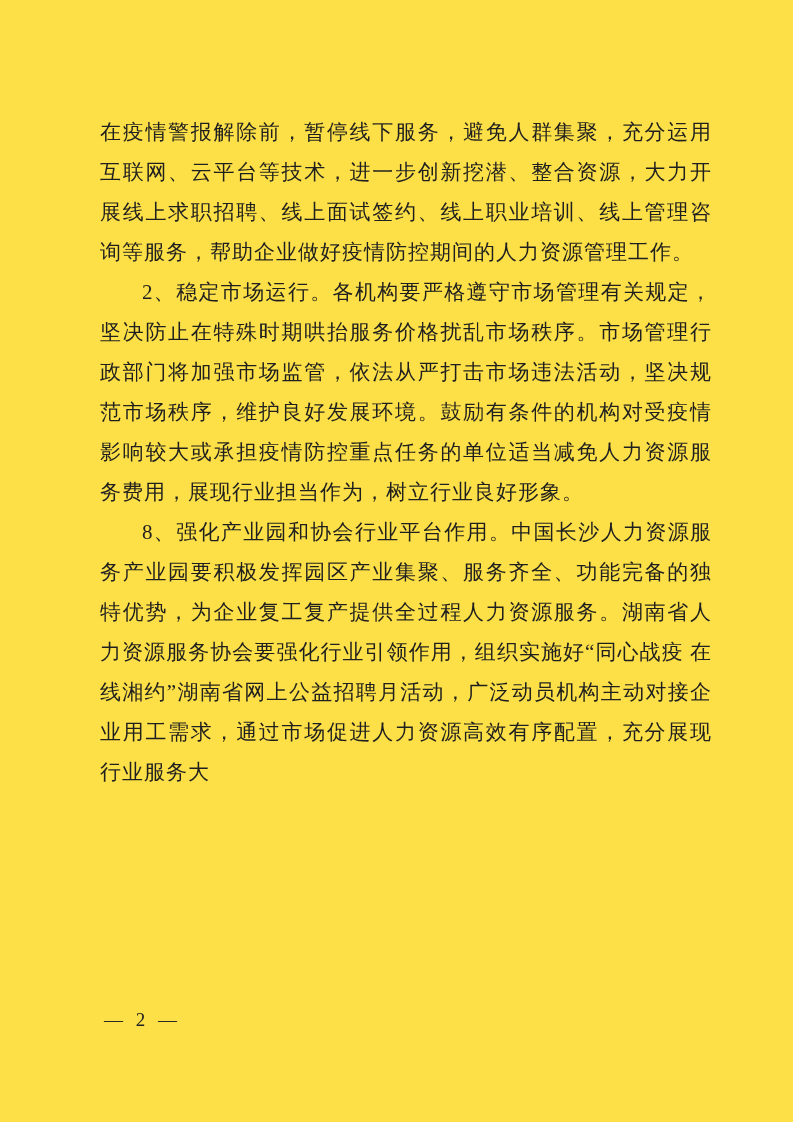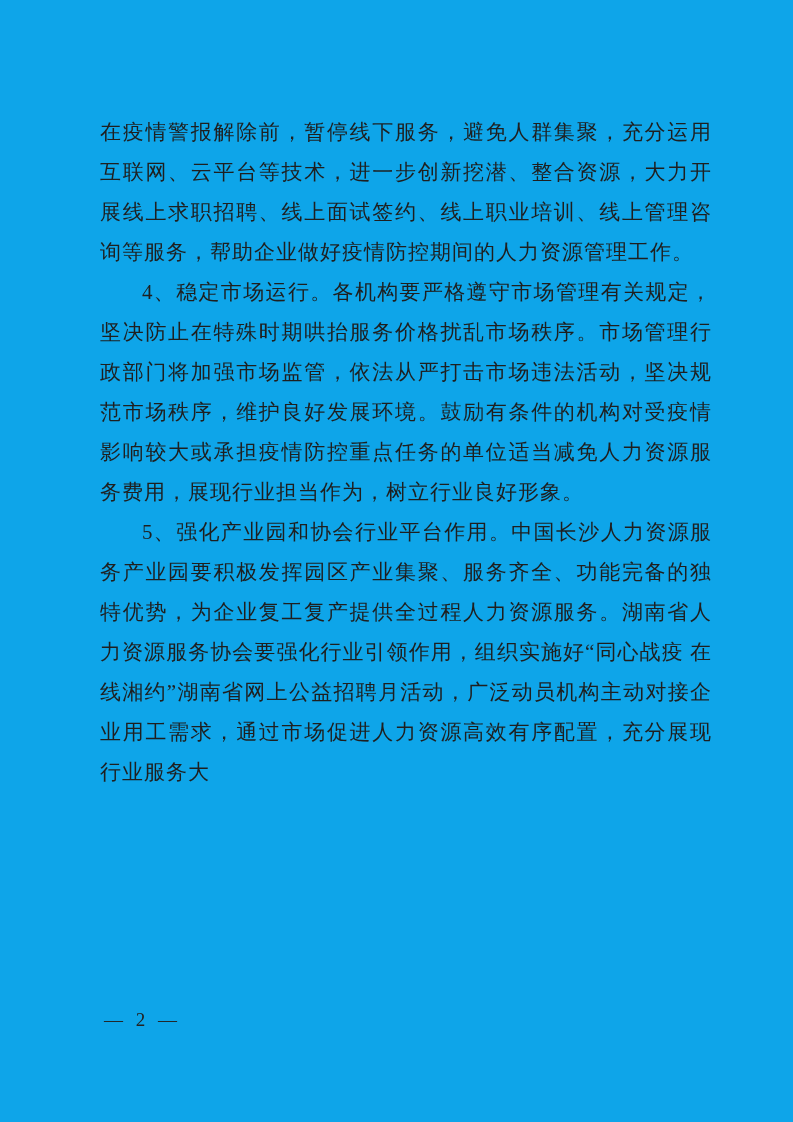--- a/index.html
+++ b/index.html
@@ -4,21 +4,21 @@
 <style>
   html, body {
     margin: 0;
     padding: 0;
     background: #ffffff;
   }
   .page {
     position: relative;
     width: 793px;
     height: 1122px;
-    background: #0ea5e9;
+    background: #fde047;
     overflow: hidden;
     font-family: "Liberation Serif", "DejaVu Serif", serif;
     color: #1a1a1a;
   }
   .content {
     position: absolute;
     top: 112px;
     left: 100px;
     width: 612px;
   }
@@ -44,19 +44,19 @@
     letter-spacing: 4px;
     color: #222222;
   }
 </style>
 </head>
 <body>
 
 <div class="page">
   <div class="content">
     <p class="para no-indent">在疫情警报解除前，暂停线下服务，避免人群集聚，充分运用互联网、云平台等技术，进一步创新挖潜、整合资源，大力开展线上求职招聘、线上面试签约、线上职业培训、线上管理咨询等服务，帮助企业做好疫情防控期间的人力资源管理工作。</p>
-    <p class="para">4、稳定市场运行。各机构要严格遵守市场管理有关规定，坚决防止在特殊时期哄抬服务价格扰乱市场秩序。市场管理行政部门将加强市场监管，依法从严打击市场违法活动，坚决规范市场秩序，维护良好发展环境。鼓励有条件的机构对受疫情影响较大或承担疫情防控重点任务的单位适当减免人力资源服务费用，展现行业担当作为，树立行业良好形象。</p>
-    <p class="para">5、强化产业园和协会行业平台作用。中国长沙人力资源服务产业园要积极发挥园区产业集聚、服务齐全、功能完备的独特优势，为企业复工复产提供全过程人力资源服务。湖南省人力资源服务协会要强化行业引领作用，组织实施好“同心战疫 在线湘约”湖南省网上公益招聘月活动，广泛动员机构主动对接企业用工需求，通过市场促进人力资源高效有序配置，充分展现行业服务大</p>
+    <p class="para">2、稳定市场运行。各机构要严格遵守市场管理有关规定，坚决防止在特殊时期哄抬服务价格扰乱市场秩序。市场管理行政部门将加强市场监管，依法从严打击市场违法活动，坚决规范市场秩序，维护良好发展环境。鼓励有条件的机构对受疫情影响较大或承担疫情防控重点任务的单位适当减免人力资源服务费用，展现行业担当作为，树立行业良好形象。</p>
+    <p class="para">8、强化产业园和协会行业平台作用。中国长沙人力资源服务产业园要积极发挥园区产业集聚、服务齐全、功能完备的独特优势，为企业复工复产提供全过程人力资源服务。湖南省人力资源服务协会要强化行业引领作用，组织实施好“同心战疫 在线湘约”湖南省网上公益招聘月活动，广泛动员机构主动对接企业用工需求，通过市场促进人力资源高效有序配置，充分展现行业服务大</p>
   </div>
   <div class="footer">
     <span>— 2 —</span>
   </div>
 </div>
 
 </body></html>

